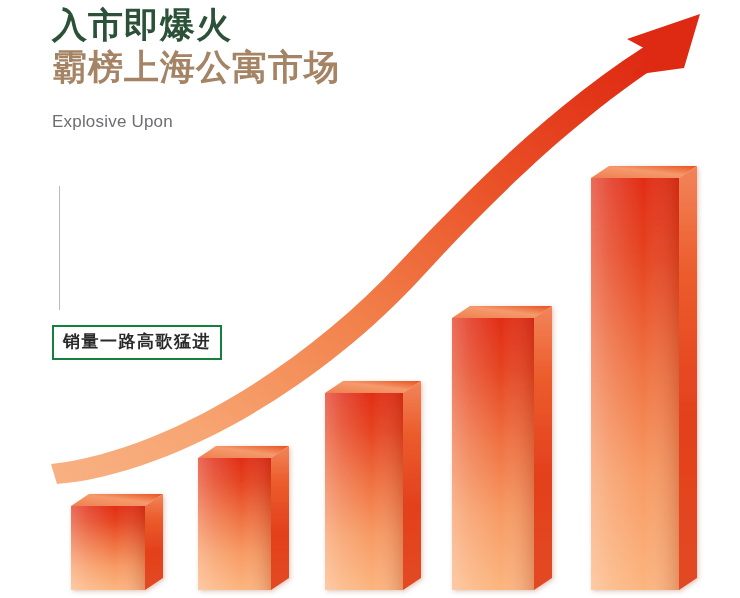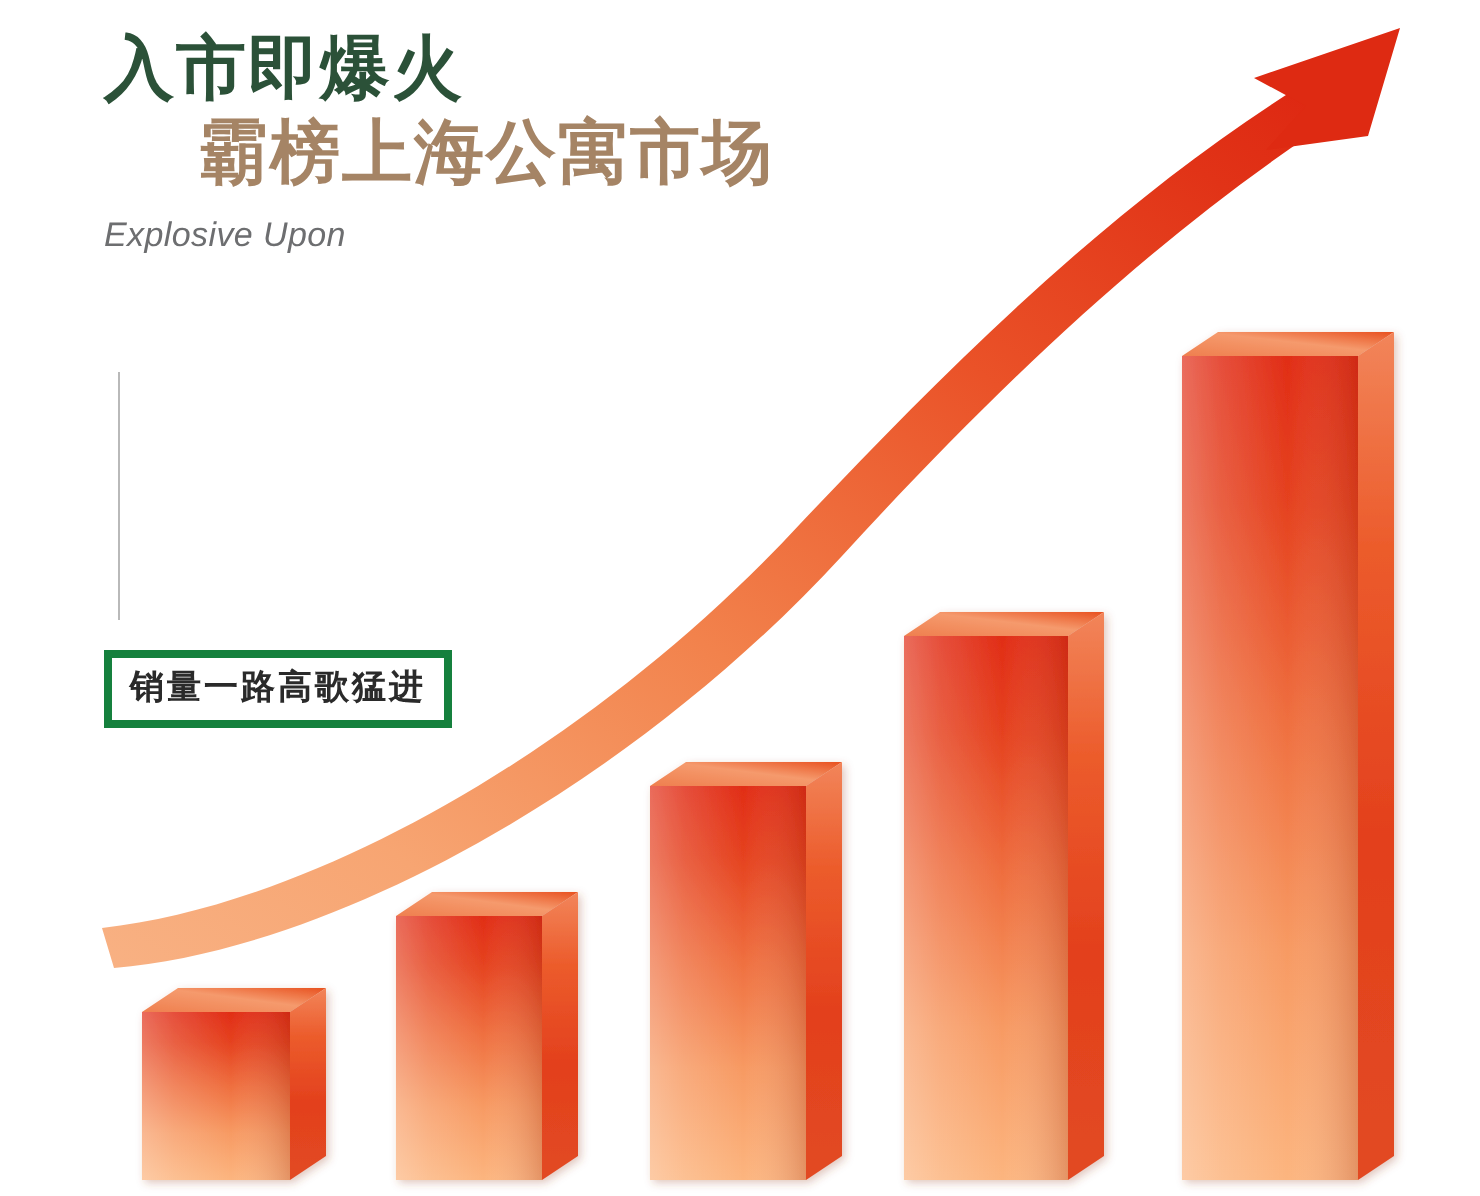--- a/index.html
+++ b/index.html
@@ -25,42 +25,40 @@
     top: 0;
     width: 740px;
     height: 598px;
     display: block;
   }
 
   
   #headline-block {
     position: absolute;
     left: 52px;
-    top: 14px;
+    top: 4px;
     width: 420px;
     z-index: 5;
   }
   .headline-line {
     font-size: 35px;
     line-height: 42px;
     font-weight: bold;
     letter-spacing: 1px;
     white-space: nowrap;
     font-family: "Liberation Sans", "DejaVu Sans", sans-serif;
   }
   #headline-primary {
     color: #2b5138;
   }
   #headline-secondary {
     color: #a58465;
-    margin-left: 47px;
   }
   #subtitle-block {
-    margin-top: 8px;
-    font-style: italic;
+    margin-top: 22px;
   }
   .subtitle-line {
     font-size: 17px;
     line-height: 23px;
     color: #6d6e70;
     font-weight: normal;
     letter-spacing: 0.2px;
     white-space: nowrap;
   }
 
@@ -73,21 +71,21 @@
     height: 124px;
     background: #b9b9b9;
     z-index: 5;
   }
 
   
   #callout-box {
     position: absolute;
     left: 52px;
     top: 325px;
-    border: 4px solid #15803d;
+    border: 2px solid #15803d;
     padding: 5px 9px 6px 9px;
     background: rgba(255,255,255,0.85);
     z-index: 6;
   }
   #callout-text {
     font-size: 17px;
     line-height: 20px;
     font-weight: bold;
     color: #2a2a2a;
     letter-spacing: 1.5px;

